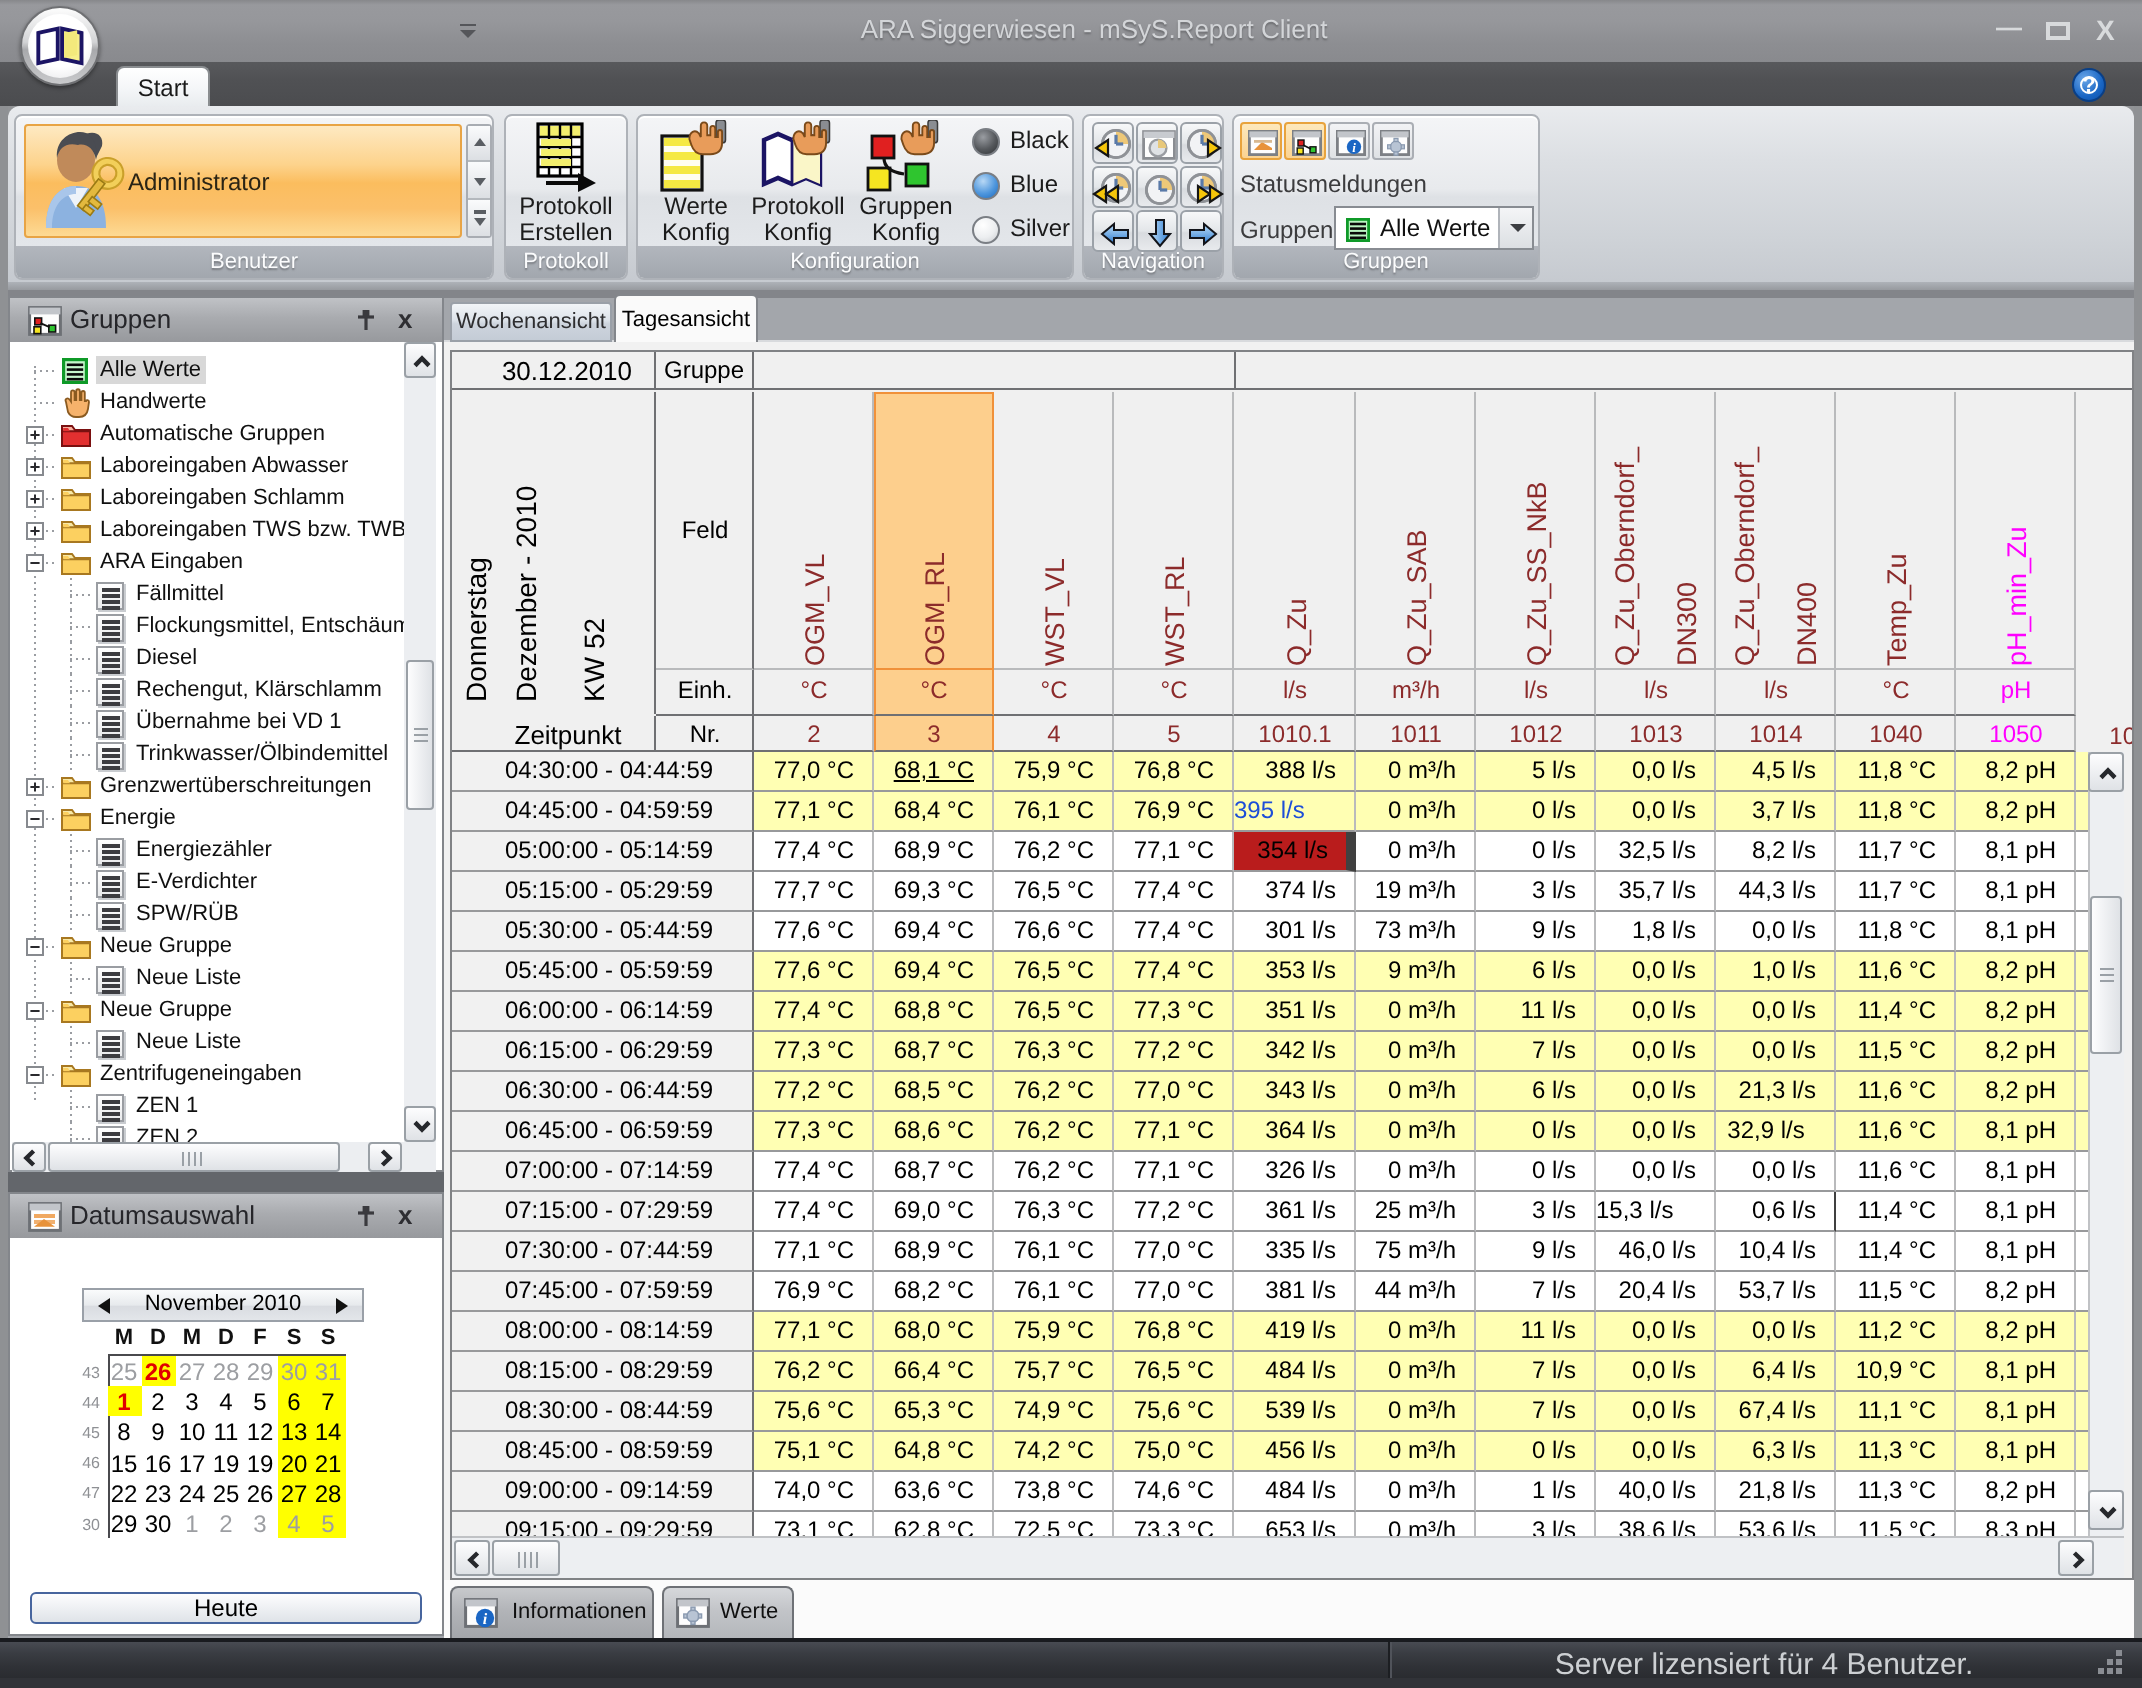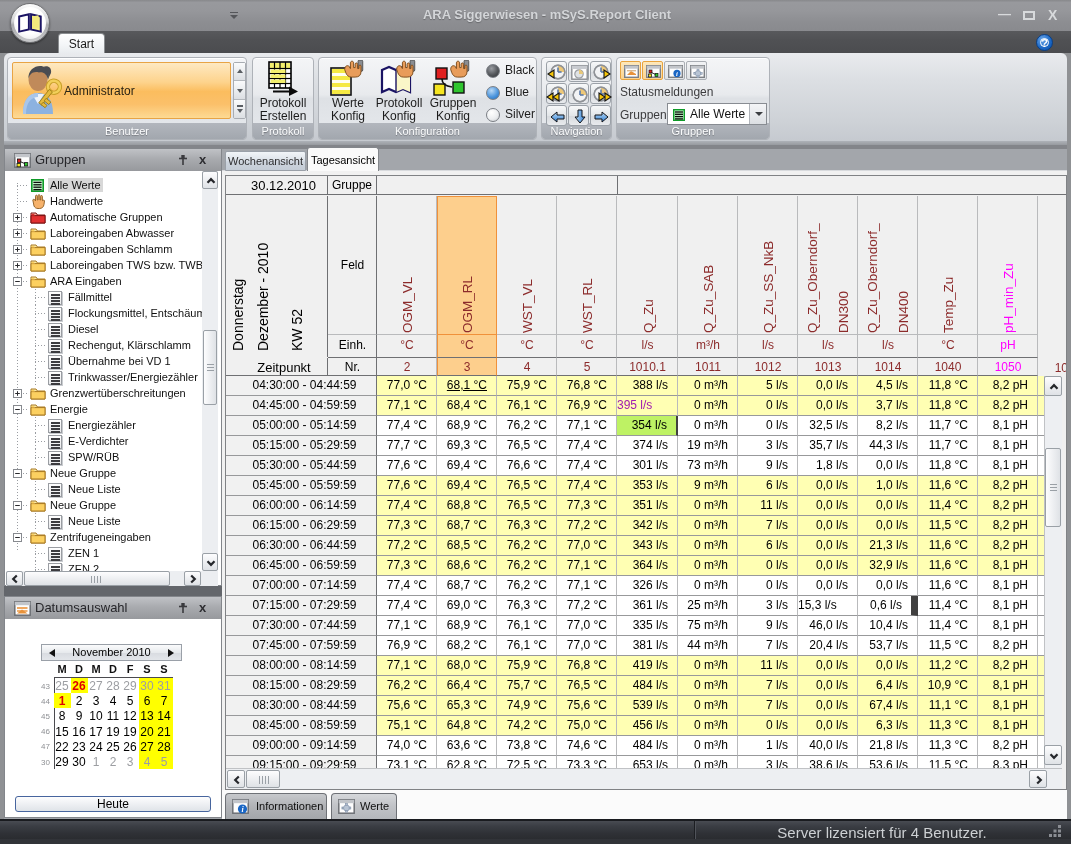--- a/index.html
+++ b/index.html
@@ -3,21 +3,21 @@
 <style>
 * { margin:0; padding:0; box-sizing:border-box; }
 html,body { width:1071px; height:844px; overflow:hidden; }
 body { font-family:"Liberation Sans", sans-serif; font-size:12px; position:relative; background:#919396; }
 .a { position:absolute; }
 .ctr { text-align:center; }
 svg { display:block; }
 </style></head><body>
 
 <div class="a" style="left:0;top:0;width:1071px;height:31px;background:linear-gradient(180deg,#87888b 0%,#98999d 8%,#96979b 35%,#8d8e92 70%,#898a8e 100%);"></div>
-<div class="a ctr" style="left:0;top:7px;width:1071px;height:16px;font-size:13px;font-weight:bold;color:#d3d5d8;text-shadow:0 1px 1px #6a6b6e;padding-left:23px;">ARA Siggerwiesen - mSyS.Report Client</div>
+<div class="a ctr" style="left:0;top:7px;width:1071px;height:16px;font-size:13px;font-weight:normal;color:#d3d5d8;text-shadow:0 1px 1px #6a6b6e;padding-left:23px;">ARA Siggerwiesen - mSyS.Report Client</div>
 
 <div class="a" style="left:996px;top:6px;width:72px;height:18px;color:#d8dadc;font-weight:bold;font-size:13px;">
  <span class="a" style="left:2px;top:0px;">—</span>
  <span class="a" style="left:27px;top:5px;width:12px;height:9px;border:2px solid #d8dadc;"></span>
  <span class="a" style="left:52px;top:1px;font-size:14px;">X</span>
 </div>
 
 <div class="a" style="left:230px;top:12px;width:10px;height:8px;">
  <div class="a" style="left:0;top:0;width:8px;height:1px;background:#55565a;"></div>
  <div class="a" style="left:0;top:3px;width:0;height:0;border-left:4px solid transparent;border-right:4px solid transparent;border-top:4px solid #55565a;"></div>
@@ -469,21 +469,21 @@
     </div>
     <div class="a" style="left:60px;top:183px;height:14px;line-height:14px;padding:0 2px;font-size:11px;color:#101010;white-space:nowrap;">Übernahme bei VD 1</div>
     <div class="a" style="left:29px;top:206px;width:12px;height:1px;background-image:repeating-linear-gradient(90deg,#9a9da2 0 1px,transparent 1px 3px);"></div>
     <div class="a" style="left:29px;top:198px;width:1px;height:16px;background-image:repeating-linear-gradient(180deg,#9a9da2 0 1px,transparent 1px 3px);"></div>
     <div class="a" style="left:42px;top:200px;width:14px;height:14px;background:linear-gradient(180deg,#ffffff,#e9eaec);border:1px solid #9a9da2;box-shadow:1px 1px 0 #c9ccd0;">
  <div style="margin:2px 1.5px 0 1.5px;height:1.6px;background:#3c3c40;"></div>
  <div style="margin:1.4px 1.5px 0 1.5px;height:1.6px;background:#3c3c40;"></div>
  <div style="margin:1.4px 1.5px 0 1.5px;height:1.6px;background:#3c3c40;"></div>
  <div style="margin:1.4px 1.5px 0 1.5px;height:1.6px;background:#3c3c40;"></div>
     </div>
-    <div class="a" style="left:60px;top:199px;height:14px;line-height:14px;padding:0 2px;font-size:11px;color:#101010;white-space:nowrap;">Trinkwasser/Energiezähler</div>
+    <div class="a" style="left:60px;top:199px;height:14px;line-height:14px;padding:0 2px;font-size:11px;color:#101010;white-space:nowrap;">Trinkwasser/Ölbindemittel</div>
     <div class="a" style="left:11px;top:222px;width:12px;height:1px;background-image:repeating-linear-gradient(90deg,#9a9da2 0 1px,transparent 1px 3px);"></div>
     <svg class="a" style="left:7px;top:218px;" width="9" height="9" viewBox="0 0 9 9">
       <rect x="0.5" y="0.5" width="8" height="8" fill="#fff" stroke="#878a8f" stroke-width="1"></rect>
       <g stroke="#2a2a2e" stroke-width="1">
         <line x1="2.2" y1="4.5" x2="6.8" y2="4.5"></line>
         <line x1="4.5" y1="2.2" x2="4.5" y2="6.8"></line>
       </g>
     </svg>
     <svg class="a" style="left:24px;top:215px;" width="16" height="14" viewBox="0 0 16 14">
  <path d="M1 3 L6 3 L7.5 5 L15 5 L15 13 L1 13 Z" fill="#f8e9a8" stroke="#a87820" stroke-width="1"></path>
@@ -825,34 +825,34 @@
     <div class="a" style="left:572px;top:0px;width:60px;height:20px;background:#ffffb3;border-right:1px solid #b9babc;border-bottom:1px solid #98999b;line-height:19px;font-size:12px;color:#000;text-align:right;padding-right:9px;">0,0&nbsp;l/s</div>
     <div class="a" style="left:632px;top:0px;width:60px;height:20px;background:#ffffb3;border-right:1px solid #b9babc;border-bottom:1px solid #98999b;line-height:19px;font-size:12px;color:#000;text-align:right;padding-right:9px;">4,5&nbsp;l/s</div>
     <div class="a" style="left:692px;top:0px;width:60px;height:20px;background:#ffffb3;border-right:1px solid #b9babc;border-bottom:1px solid #98999b;line-height:19px;font-size:12px;color:#000;text-align:right;padding-right:9px;">11,8&nbsp;°C</div>
     <div class="a" style="left:752px;top:0px;width:60px;height:20px;background:#ffffb3;border-right:1px solid #b9babc;border-bottom:1px solid #98999b;line-height:19px;font-size:12px;color:#000;text-align:right;padding-right:9px;">8,2&nbsp;pH</div>
     <div class="a" style="left:812px;top:0px;width:6px;height:20px;background:#ffffb3;border-bottom:1px solid #98999b;"></div>
     <div class="a ctr" style="left:0;top:20px;width:151px;height:20px;background:#f1f1f1;border-right:1px solid #6f7073;border-bottom:1px solid #98999b;line-height:19px;font-size:12px;color:#000;text-indent:7px;">04:45:00 - 04:59:59</div>
     <div class="a" style="left:151px;top:20px;width:60px;height:20px;background:#ffffb3;border-right:1px solid #b9babc;border-bottom:1px solid #98999b;line-height:19px;font-size:12px;color:#000;text-align:right;padding-right:9px;">77,1&nbsp;°C</div>
     <div class="a" style="left:211px;top:20px;width:60px;height:20px;background:#ffffb3;border-right:1px solid #b9babc;border-bottom:1px solid #98999b;line-height:19px;font-size:12px;color:#000;text-align:right;padding-right:9px;">68,4&nbsp;°C</div>
     <div class="a" style="left:271px;top:20px;width:60px;height:20px;background:#ffffb3;border-right:1px solid #b9babc;border-bottom:1px solid #98999b;line-height:19px;font-size:12px;color:#000;text-align:right;padding-right:9px;">76,1&nbsp;°C</div>
     <div class="a" style="left:331px;top:20px;width:60px;height:20px;background:#ffffb3;border-right:1px solid #b9babc;border-bottom:1px solid #98999b;line-height:19px;font-size:12px;color:#000;text-align:right;padding-right:9px;">76,9&nbsp;°C</div>
-    <div class="a" style="left:391px;top:20px;width:61px;height:20px;background:#ffffb3;border-right:1px solid #b9babc;border-bottom:1px solid #98999b;line-height:19px;font-size:12px;color:#a21caf;text-align:right;padding-right:26px;">395&nbsp;l/s</div>
+    <div class="a" style="left:391px;top:20px;width:61px;height:20px;background:#ffffb3;border-right:1px solid #b9babc;border-bottom:1px solid #98999b;line-height:19px;font-size:12px;color:#1d4ed8;text-align:right;padding-right:26px;">395&nbsp;l/s</div>
     <div class="a" style="left:452px;top:20px;width:60px;height:20px;background:#ffffb3;border-right:1px solid #b9babc;border-bottom:1px solid #98999b;line-height:19px;font-size:12px;color:#000;text-align:right;padding-right:9px;">0&nbsp;m³/h</div>
     <div class="a" style="left:512px;top:20px;width:60px;height:20px;background:#ffffb3;border-right:1px solid #b9babc;border-bottom:1px solid #98999b;line-height:19px;font-size:12px;color:#000;text-align:right;padding-right:9px;">0&nbsp;l/s</div>
     <div class="a" style="left:572px;top:20px;width:60px;height:20px;background:#ffffb3;border-right:1px solid #b9babc;border-bottom:1px solid #98999b;line-height:19px;font-size:12px;color:#000;text-align:right;padding-right:9px;">0,0&nbsp;l/s</div>
     <div class="a" style="left:632px;top:20px;width:60px;height:20px;background:#ffffb3;border-right:1px solid #b9babc;border-bottom:1px solid #98999b;line-height:19px;font-size:12px;color:#000;text-align:right;padding-right:9px;">3,7&nbsp;l/s</div>
     <div class="a" style="left:692px;top:20px;width:60px;height:20px;background:#ffffb3;border-right:1px solid #b9babc;border-bottom:1px solid #98999b;line-height:19px;font-size:12px;color:#000;text-align:right;padding-right:9px;">11,8&nbsp;°C</div>
     <div class="a" style="left:752px;top:20px;width:60px;height:20px;background:#ffffb3;border-right:1px solid #b9babc;border-bottom:1px solid #98999b;line-height:19px;font-size:12px;color:#000;text-align:right;padding-right:9px;">8,2&nbsp;pH</div>
     <div class="a" style="left:812px;top:20px;width:6px;height:20px;background:#ffffb3;border-bottom:1px solid #98999b;"></div>
     <div class="a ctr" style="left:0;top:40px;width:151px;height:20px;background:#f1f1f1;border-right:1px solid #6f7073;border-bottom:1px solid #98999b;line-height:19px;font-size:12px;color:#000;text-indent:7px;">05:00:00 - 05:14:59</div>
     <div class="a" style="left:151px;top:40px;width:60px;height:20px;background:#ffffff;border-right:1px solid #b9babc;border-bottom:1px solid #98999b;line-height:19px;font-size:12px;color:#000;text-align:right;padding-right:9px;">77,4&nbsp;°C</div>
     <div class="a" style="left:211px;top:40px;width:60px;height:20px;background:#ffffff;border-right:1px solid #b9babc;border-bottom:1px solid #98999b;line-height:19px;font-size:12px;color:#000;text-align:right;padding-right:9px;">68,9&nbsp;°C</div>
     <div class="a" style="left:271px;top:40px;width:60px;height:20px;background:#ffffff;border-right:1px solid #b9babc;border-bottom:1px solid #98999b;line-height:19px;font-size:12px;color:#000;text-align:right;padding-right:9px;">76,2&nbsp;°C</div>
     <div class="a" style="left:331px;top:40px;width:60px;height:20px;background:#ffffff;border-right:1px solid #b9babc;border-bottom:1px solid #98999b;line-height:19px;font-size:12px;color:#000;text-align:right;padding-right:9px;">77,1&nbsp;°C</div>
-    <div class="a" style="left:391px;top:40px;width:61px;height:20px;background:#bef264;border-right:2px solid #404040;border-bottom:1px solid #98999b;line-height:19px;font-size:12px;color:#000;text-align:right;padding-right:9px;">354&nbsp;l/s</div>
+    <div class="a" style="left:391px;top:40px;width:61px;height:20px;background:#b91c1c;border-right:5px solid #404040;border-bottom:1px solid #98999b;line-height:19px;font-size:12px;color:#000;text-align:right;padding-right:9px;">354&nbsp;l/s</div>
     <div class="a" style="left:452px;top:40px;width:60px;height:20px;background:#ffffff;border-right:1px solid #b9babc;border-bottom:1px solid #98999b;line-height:19px;font-size:12px;color:#000;text-align:right;padding-right:9px;">0&nbsp;m³/h</div>
     <div class="a" style="left:512px;top:40px;width:60px;height:20px;background:#ffffff;border-right:1px solid #b9babc;border-bottom:1px solid #98999b;line-height:19px;font-size:12px;color:#000;text-align:right;padding-right:9px;">0&nbsp;l/s</div>
     <div class="a" style="left:572px;top:40px;width:60px;height:20px;background:#ffffff;border-right:1px solid #b9babc;border-bottom:1px solid #98999b;line-height:19px;font-size:12px;color:#000;text-align:right;padding-right:9px;">32,5&nbsp;l/s</div>
     <div class="a" style="left:632px;top:40px;width:60px;height:20px;background:#ffffff;border-right:1px solid #b9babc;border-bottom:1px solid #98999b;line-height:19px;font-size:12px;color:#000;text-align:right;padding-right:9px;">8,2&nbsp;l/s</div>
     <div class="a" style="left:692px;top:40px;width:60px;height:20px;background:#ffffff;border-right:1px solid #b9babc;border-bottom:1px solid #98999b;line-height:19px;font-size:12px;color:#000;text-align:right;padding-right:9px;">11,7&nbsp;°C</div>
     <div class="a" style="left:752px;top:40px;width:60px;height:20px;background:#ffffff;border-right:1px solid #b9babc;border-bottom:1px solid #98999b;line-height:19px;font-size:12px;color:#000;text-align:right;padding-right:9px;">8,1&nbsp;pH</div>
     <div class="a" style="left:812px;top:40px;width:6px;height:20px;background:#ffffff;border-bottom:1px solid #98999b;"></div>
     <div class="a ctr" style="left:0;top:60px;width:151px;height:20px;background:#f1f1f1;border-right:1px solid #6f7073;border-bottom:1px solid #98999b;line-height:19px;font-size:12px;color:#000;text-indent:7px;">05:15:00 - 05:29:59</div>
     <div class="a" style="left:151px;top:60px;width:60px;height:20px;background:#ffffff;border-right:1px solid #b9babc;border-bottom:1px solid #98999b;line-height:19px;font-size:12px;color:#000;text-align:right;padding-right:9px;">77,7&nbsp;°C</div>
     <div class="a" style="left:211px;top:60px;width:60px;height:20px;background:#ffffff;border-right:1px solid #b9babc;border-bottom:1px solid #98999b;line-height:19px;font-size:12px;color:#000;text-align:right;padding-right:9px;">69,3&nbsp;°C</div>
@@ -933,21 +933,21 @@
     <div class="a" style="left:812px;top:160px;width:6px;height:20px;background:#ffffb3;border-bottom:1px solid #98999b;"></div>
     <div class="a ctr" style="left:0;top:180px;width:151px;height:20px;background:#f1f1f1;border-right:1px solid #6f7073;border-bottom:1px solid #98999b;line-height:19px;font-size:12px;color:#000;text-indent:7px;">06:45:00 - 06:59:59</div>
     <div class="a" style="left:151px;top:180px;width:60px;height:20px;background:#ffffb3;border-right:1px solid #b9babc;border-bottom:1px solid #98999b;line-height:19px;font-size:12px;color:#000;text-align:right;padding-right:9px;">77,3&nbsp;°C</div>
     <div class="a" style="left:211px;top:180px;width:60px;height:20px;background:#ffffb3;border-right:1px solid #b9babc;border-bottom:1px solid #98999b;line-height:19px;font-size:12px;color:#000;text-align:right;padding-right:9px;">68,6&nbsp;°C</div>
     <div class="a" style="left:271px;top:180px;width:60px;height:20px;background:#ffffb3;border-right:1px solid #b9babc;border-bottom:1px solid #98999b;line-height:19px;font-size:12px;color:#000;text-align:right;padding-right:9px;">76,2&nbsp;°C</div>
     <div class="a" style="left:331px;top:180px;width:60px;height:20px;background:#ffffb3;border-right:1px solid #b9babc;border-bottom:1px solid #98999b;line-height:19px;font-size:12px;color:#000;text-align:right;padding-right:9px;">77,1&nbsp;°C</div>
     <div class="a" style="left:391px;top:180px;width:61px;height:20px;background:#ffffb3;border-right:1px solid #b9babc;border-bottom:1px solid #98999b;line-height:19px;font-size:12px;color:#000;text-align:right;padding-right:9px;">364&nbsp;l/s</div>
     <div class="a" style="left:452px;top:180px;width:60px;height:20px;background:#ffffb3;border-right:1px solid #b9babc;border-bottom:1px solid #98999b;line-height:19px;font-size:12px;color:#000;text-align:right;padding-right:9px;">0&nbsp;m³/h</div>
     <div class="a" style="left:512px;top:180px;width:60px;height:20px;background:#ffffb3;border-right:1px solid #b9babc;border-bottom:1px solid #98999b;line-height:19px;font-size:12px;color:#000;text-align:right;padding-right:9px;">0&nbsp;l/s</div>
     <div class="a" style="left:572px;top:180px;width:60px;height:20px;background:#ffffb3;border-right:1px solid #b9babc;border-bottom:1px solid #98999b;line-height:19px;font-size:12px;color:#000;text-align:right;padding-right:9px;">0,0&nbsp;l/s</div>
-    <div class="a" style="left:632px;top:180px;width:60px;height:20px;background:#ffffb3;border-right:1px solid #b9babc;border-bottom:1px solid #98999b;line-height:19px;font-size:12px;color:#000;text-align:right;padding-right:9px;">32,9&nbsp;l/s</div>
+    <div class="a" style="left:632px;top:180px;width:60px;height:20px;background:#ffffb3;border-right:1px solid #b9babc;border-bottom:1px solid #98999b;line-height:19px;font-size:12px;color:#000;text-align:center;padding-right:9px;">32,9&nbsp;l/s</div>
     <div class="a" style="left:692px;top:180px;width:60px;height:20px;background:#ffffb3;border-right:1px solid #b9babc;border-bottom:1px solid #98999b;line-height:19px;font-size:12px;color:#000;text-align:right;padding-right:9px;">11,6&nbsp;°C</div>
     <div class="a" style="left:752px;top:180px;width:60px;height:20px;background:#ffffb3;border-right:1px solid #b9babc;border-bottom:1px solid #98999b;line-height:19px;font-size:12px;color:#000;text-align:right;padding-right:9px;">8,1&nbsp;pH</div>
     <div class="a" style="left:812px;top:180px;width:6px;height:20px;background:#ffffb3;border-bottom:1px solid #98999b;"></div>
     <div class="a ctr" style="left:0;top:200px;width:151px;height:20px;background:#f1f1f1;border-right:1px solid #6f7073;border-bottom:1px solid #98999b;line-height:19px;font-size:12px;color:#000;text-indent:7px;">07:00:00 - 07:14:59</div>
     <div class="a" style="left:151px;top:200px;width:60px;height:20px;background:#ffffff;border-right:1px solid #b9babc;border-bottom:1px solid #98999b;line-height:19px;font-size:12px;color:#000;text-align:right;padding-right:9px;">77,4&nbsp;°C</div>
     <div class="a" style="left:211px;top:200px;width:60px;height:20px;background:#ffffff;border-right:1px solid #b9babc;border-bottom:1px solid #98999b;line-height:19px;font-size:12px;color:#000;text-align:right;padding-right:9px;">68,7&nbsp;°C</div>
     <div class="a" style="left:271px;top:200px;width:60px;height:20px;background:#ffffff;border-right:1px solid #b9babc;border-bottom:1px solid #98999b;line-height:19px;font-size:12px;color:#000;text-align:right;padding-right:9px;">76,2&nbsp;°C</div>
     <div class="a" style="left:331px;top:200px;width:60px;height:20px;background:#ffffff;border-right:1px solid #b9babc;border-bottom:1px solid #98999b;line-height:19px;font-size:12px;color:#000;text-align:right;padding-right:9px;">77,1&nbsp;°C</div>
     <div class="a" style="left:391px;top:200px;width:61px;height:20px;background:#ffffff;border-right:1px solid #b9babc;border-bottom:1px solid #98999b;line-height:19px;font-size:12px;color:#000;text-align:right;padding-right:9px;">326&nbsp;l/s</div>
     <div class="a" style="left:452px;top:200px;width:60px;height:20px;background:#ffffff;border-right:1px solid #b9babc;border-bottom:1px solid #98999b;line-height:19px;font-size:12px;color:#000;text-align:right;padding-right:9px;">0&nbsp;m³/h</div>
@@ -959,21 +959,21 @@
     <div class="a" style="left:812px;top:200px;width:6px;height:20px;background:#ffffff;border-bottom:1px solid #98999b;"></div>
     <div class="a ctr" style="left:0;top:220px;width:151px;height:20px;background:#f1f1f1;border-right:1px solid #6f7073;border-bottom:1px solid #98999b;line-height:19px;font-size:12px;color:#000;text-indent:7px;">07:15:00 - 07:29:59</div>
     <div class="a" style="left:151px;top:220px;width:60px;height:20px;background:#ffffff;border-right:1px solid #b9babc;border-bottom:1px solid #98999b;line-height:19px;font-size:12px;color:#000;text-align:right;padding-right:9px;">77,4&nbsp;°C</div>
     <div class="a" style="left:211px;top:220px;width:60px;height:20px;background:#ffffff;border-right:1px solid #b9babc;border-bottom:1px solid #98999b;line-height:19px;font-size:12px;color:#000;text-align:right;padding-right:9px;">69,0&nbsp;°C</div>
     <div class="a" style="left:271px;top:220px;width:60px;height:20px;background:#ffffff;border-right:1px solid #b9babc;border-bottom:1px solid #98999b;line-height:19px;font-size:12px;color:#000;text-align:right;padding-right:9px;">76,3&nbsp;°C</div>
     <div class="a" style="left:331px;top:220px;width:60px;height:20px;background:#ffffff;border-right:1px solid #b9babc;border-bottom:1px solid #98999b;line-height:19px;font-size:12px;color:#000;text-align:right;padding-right:9px;">77,2&nbsp;°C</div>
     <div class="a" style="left:391px;top:220px;width:61px;height:20px;background:#ffffff;border-right:1px solid #b9babc;border-bottom:1px solid #98999b;line-height:19px;font-size:12px;color:#000;text-align:right;padding-right:9px;">361&nbsp;l/s</div>
     <div class="a" style="left:452px;top:220px;width:60px;height:20px;background:#ffffff;border-right:1px solid #b9babc;border-bottom:1px solid #98999b;line-height:19px;font-size:12px;color:#000;text-align:right;padding-right:9px;">25&nbsp;m³/h</div>
     <div class="a" style="left:512px;top:220px;width:60px;height:20px;background:#ffffff;border-right:1px solid #b9babc;border-bottom:1px solid #98999b;line-height:19px;font-size:12px;color:#000;text-align:right;padding-right:9px;">3&nbsp;l/s</div>
     <div class="a" style="left:572px;top:220px;width:60px;height:20px;background:#ffffff;border-right:1px solid #b9babc;border-bottom:1px solid #98999b;line-height:19px;font-size:12px;color:#000;text-align:right;padding-right:22px;">15,3&nbsp;l/s</div>
-    <div class="a" style="left:632px;top:220px;width:60px;height:20px;background:#ffffff;border-right:7px solid #404040;border-bottom:1px solid #98999b;line-height:19px;font-size:12px;color:#000;text-align:right;padding-right:9px;">0,6&nbsp;l/s</div>
+    <div class="a" style="left:632px;top:220px;width:60px;height:20px;background:#ffffff;border-right:1px solid #404040;border-bottom:1px solid #98999b;line-height:19px;font-size:12px;color:#000;text-align:right;padding-right:9px;">0,6&nbsp;l/s</div>
     <div class="a" style="left:692px;top:220px;width:60px;height:20px;background:#ffffff;border-right:1px solid #b9babc;border-bottom:1px solid #98999b;line-height:19px;font-size:12px;color:#000;text-align:right;padding-right:9px;">11,4&nbsp;°C</div>
     <div class="a" style="left:752px;top:220px;width:60px;height:20px;background:#ffffff;border-right:1px solid #b9babc;border-bottom:1px solid #98999b;line-height:19px;font-size:12px;color:#000;text-align:right;padding-right:9px;">8,1&nbsp;pH</div>
     <div class="a" style="left:812px;top:220px;width:6px;height:20px;background:#ffffff;border-bottom:1px solid #98999b;"></div>
     <div class="a ctr" style="left:0;top:240px;width:151px;height:20px;background:#f1f1f1;border-right:1px solid #6f7073;border-bottom:1px solid #98999b;line-height:19px;font-size:12px;color:#000;text-indent:7px;">07:30:00 - 07:44:59</div>
     <div class="a" style="left:151px;top:240px;width:60px;height:20px;background:#ffffff;border-right:1px solid #b9babc;border-bottom:1px solid #98999b;line-height:19px;font-size:12px;color:#000;text-align:right;padding-right:9px;">77,1&nbsp;°C</div>
     <div class="a" style="left:211px;top:240px;width:60px;height:20px;background:#ffffff;border-right:1px solid #b9babc;border-bottom:1px solid #98999b;line-height:19px;font-size:12px;color:#000;text-align:right;padding-right:9px;">68,9&nbsp;°C</div>
     <div class="a" style="left:271px;top:240px;width:60px;height:20px;background:#ffffff;border-right:1px solid #b9babc;border-bottom:1px solid #98999b;line-height:19px;font-size:12px;color:#000;text-align:right;padding-right:9px;">76,1&nbsp;°C</div>
     <div class="a" style="left:331px;top:240px;width:60px;height:20px;background:#ffffff;border-right:1px solid #b9babc;border-bottom:1px solid #98999b;line-height:19px;font-size:12px;color:#000;text-align:right;padding-right:9px;">77,0&nbsp;°C</div>
     <div class="a" style="left:391px;top:240px;width:61px;height:20px;background:#ffffff;border-right:1px solid #b9babc;border-bottom:1px solid #98999b;line-height:19px;font-size:12px;color:#000;text-align:right;padding-right:9px;">335&nbsp;l/s</div>
     <div class="a" style="left:452px;top:240px;width:60px;height:20px;background:#ffffff;border-right:1px solid #b9babc;border-bottom:1px solid #98999b;line-height:19px;font-size:12px;color:#000;text-align:right;padding-right:9px;">75&nbsp;m³/h</div>

